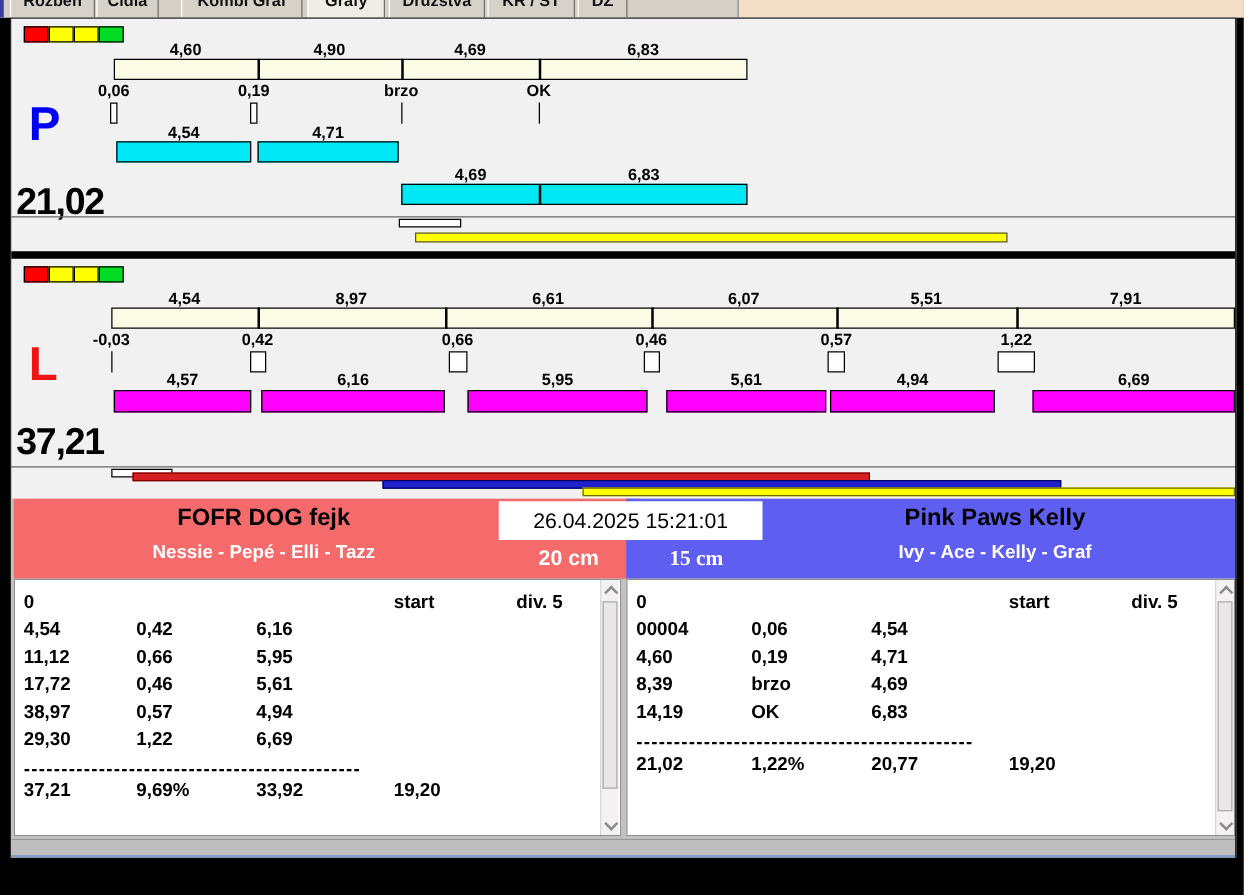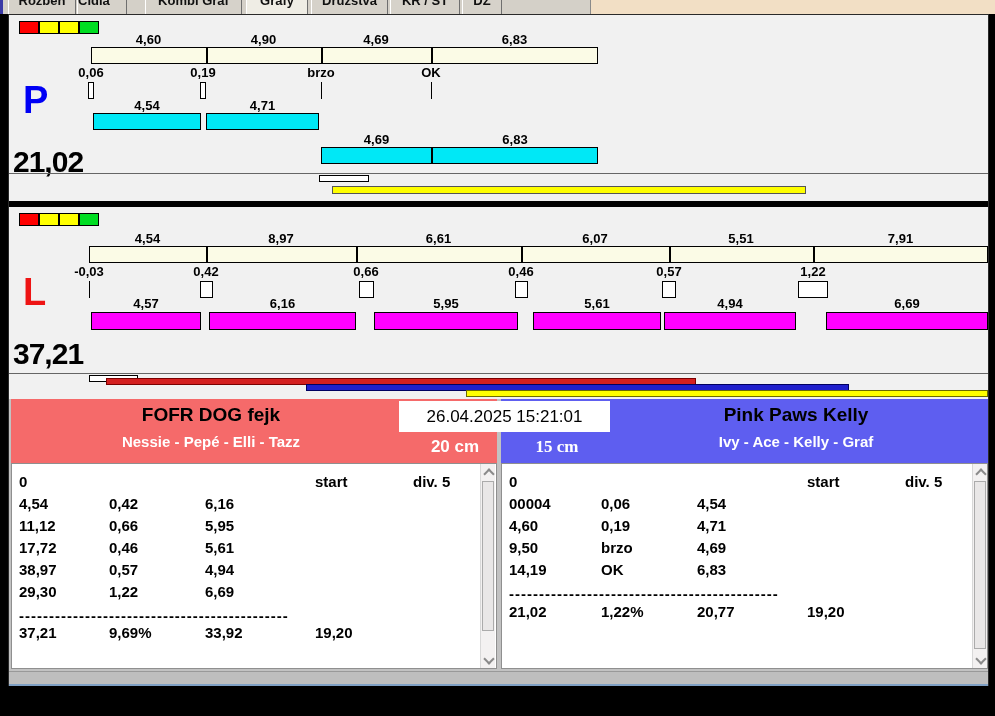--- a/index.html
+++ b/index.html
@@ -10,21 +10,21 @@
   #tabs{position:absolute;left:0;top:0;width:590px;height:14px;background:#D4D0C8;overflow:hidden;}
   #topbar-right{position:absolute;left:590px;top:0;width:405px;height:14px;background:#F2DFC5;
        border-left:1px solid #8A8A8A;box-sizing:border-box;}
   #win{position:absolute;left:8px;top:14px;width:981px;height:672px;background:#F1F1F1;
        border:1px solid #2A2A2A;box-sizing:border-box;}
   .gpanel{position:absolute;left:0;width:979px;overflow:visible;}
   #panel-p{top:0;height:186px;}
   #sep-black{position:absolute;left:0;top:186px;width:979px;height:6px;background:#000;}
   #panel-l{top:192px;height:192px;}
   #footer{position:absolute;left:0;top:384px;width:979px;height:272px;background:#C2C2C2;}
-  #hdr-left{position:absolute;left:2px;top:0;width:486px;height:64px;}
+  #hdr-left{position:absolute;left:2px;top:0;width:486px;height:64px;padding-left:16px;}
   #hdr-right{position:absolute;left:492px;top:0;width:487px;height:64px;}
   .team-title{position:absolute;top:5px;font:bold 19px "Liberation Sans",sans-serif;color:#000;text-align:center;}
   .team-sub{position:absolute;top:34px;font:bold 15px "Liberation Sans",sans-serif;color:#FFF;text-align:center;}
   #hdr-left .team-title,#hdr-left .team-sub{left:0;width:400px;}
   #hdr-right .team-title,#hdr-right .team-sub{left:105px;width:380px;}
   #datebox{position:absolute;left:390px;top:2px;width:211px;height:31px;background:#FFF;
        font:17px "Liberation Sans",sans-serif;color:#000;text-align:center;line-height:31px;z-index:5;}
   .category{position:absolute;top:38px;width:96px;text-align:center;
        font:bold 17px "Liberation Sans",sans-serif;color:#FFF;}
   #cat-left{left:398px;}
@@ -37,21 +37,21 @@
        border-top:1px solid #999;border-bottom:2px solid #7FA0C4;box-sizing:border-box;}
 </style>
 </head>
 <body>
 
 <div id="topbar">
   <div id="tabs">
       <div style="position: absolute; left: 8px; top: 0px; width: 68px; height: 14px; overflow: hidden; background: rgb(214, 210, 202); border-left: 1px solid rgb(255, 255, 255); border-right: 1px solid rgb(111, 111, 111); box-sizing: border-box; text-align: center;">
         <span style="display: block; margin-top: -7px; font: bold 13px &quot;Liberation Sans&quot;, sans-serif; color: rgb(17, 17, 17); white-space: nowrap;">Rozběh</span>
       </div>
-      <div style="position: absolute; left: 77px; top: 0px; width: 50px; height: 14px; overflow: hidden; background: rgb(214, 210, 202); border-left: 1px solid rgb(255, 255, 255); border-right: 1px solid rgb(111, 111, 111); box-sizing: border-box; ">
+      <div style="position: absolute; left: 77px; top: 0px; width: 50px; height: 14px; overflow: hidden; background: rgb(214, 210, 202); border-left: 1px solid rgb(255, 255, 255); border-right: 1px solid rgb(111, 111, 111); box-sizing: border-box; text-align: center;">
         <span style="display: block; margin-top: -7px; font: bold 13px &quot;Liberation Sans&quot;, sans-serif; color: rgb(17, 17, 17); white-space: nowrap;">Čidla</span>
       </div>
       <div style="position: absolute; left: 145px; top: 0px; width: 97px; height: 14px; overflow: hidden; background: rgb(214, 210, 202); border-left: 1px solid rgb(255, 255, 255); border-right: 1px solid rgb(111, 111, 111); box-sizing: border-box; text-align: center;">
         <span style="display: block; margin-top: -7px; font: bold 13px &quot;Liberation Sans&quot;, sans-serif; color: rgb(17, 17, 17); white-space: nowrap;">Kombi Graf</span>
       </div>
       <div style="position: absolute; left: 246px; top: 0px; width: 62px; height: 14px; overflow: hidden; background: rgb(239, 237, 229); border-left: 1px solid rgb(255, 255, 255); border-right: 1px solid rgb(111, 111, 111); box-sizing: border-box; text-align: center;">
         <span style="display: block; margin-top: -7px; font: bold 13px &quot;Liberation Sans&quot;, sans-serif; color: rgb(17, 17, 17); white-space: nowrap;">Grafy</span>
       </div>
       <div style="position: absolute; left: 311px; top: 0px; width: 77px; height: 14px; overflow: hidden; background: rgb(214, 210, 202); border-left: 1px solid rgb(255, 255, 255); border-right: 1px solid rgb(111, 111, 111); box-sizing: border-box; text-align: center;">
         <span style="display: block; margin-top: -7px; font: bold 13px &quot;Liberation Sans&quot;, sans-serif; color: rgb(17, 17, 17); white-space: nowrap;">Družstva</span>
@@ -193,21 +193,21 @@
       <div style="position: absolute; left: 306px; top: 225px; font: bold 15px &quot;Liberation Sans&quot;, sans-serif; color: rgb(0, 0, 0); white-space: nowrap;">19,20</div>
       <div style="position: absolute; left: 500px; top: 74px; font: bold 15px &quot;Liberation Sans&quot;, sans-serif; color: rgb(0, 0, 0); white-space: nowrap;">0</div>
       <div style="position: absolute; left: 798px; top: 74px; font: bold 15px &quot;Liberation Sans&quot;, sans-serif; color: rgb(0, 0, 0); white-space: nowrap;">start</div>
       <div style="position: absolute; left: 896px; top: 74px; font: bold 15px &quot;Liberation Sans&quot;, sans-serif; color: rgb(0, 0, 0); white-space: nowrap;">div. 5</div>
       <div style="position: absolute; left: 500px; top: 96px; font: bold 15px &quot;Liberation Sans&quot;, sans-serif; color: rgb(0, 0, 0); white-space: nowrap;">00004</div>
       <div style="position: absolute; left: 592px; top: 96px; font: bold 15px &quot;Liberation Sans&quot;, sans-serif; color: rgb(0, 0, 0); white-space: nowrap;">0,06</div>
       <div style="position: absolute; left: 688px; top: 96px; font: bold 15px &quot;Liberation Sans&quot;, sans-serif; color: rgb(0, 0, 0); white-space: nowrap;">4,54</div>
       <div style="position: absolute; left: 500px; top: 118px; font: bold 15px &quot;Liberation Sans&quot;, sans-serif; color: rgb(0, 0, 0); white-space: nowrap;">4,60</div>
       <div style="position: absolute; left: 592px; top: 118px; font: bold 15px &quot;Liberation Sans&quot;, sans-serif; color: rgb(0, 0, 0); white-space: nowrap;">0,19</div>
       <div style="position: absolute; left: 688px; top: 118px; font: bold 15px &quot;Liberation Sans&quot;, sans-serif; color: rgb(0, 0, 0); white-space: nowrap;">4,71</div>
-      <div style="position: absolute; left: 500px; top: 140px; font: bold 15px &quot;Liberation Sans&quot;, sans-serif; color: rgb(0, 0, 0); white-space: nowrap;">9,50</div>
+      <div style="position: absolute; left: 500px; top: 140px; font: bold 15px &quot;Liberation Sans&quot;, sans-serif; color: rgb(0, 0, 0); white-space: nowrap;">8,39</div>
       <div style="position: absolute; left: 592px; top: 140px; font: bold 15px &quot;Liberation Sans&quot;, sans-serif; color: rgb(0, 0, 0); white-space: nowrap;">brzo</div>
       <div style="position: absolute; left: 688px; top: 140px; font: bold 15px &quot;Liberation Sans&quot;, sans-serif; color: rgb(0, 0, 0); white-space: nowrap;">4,69</div>
       <div style="position: absolute; left: 500px; top: 162px; font: bold 15px &quot;Liberation Sans&quot;, sans-serif; color: rgb(0, 0, 0); white-space: nowrap;">14,19</div>
       <div style="position: absolute; left: 592px; top: 162px; font: bold 15px &quot;Liberation Sans&quot;, sans-serif; color: rgb(0, 0, 0); white-space: nowrap;">OK</div>
       <div style="position: absolute; left: 688px; top: 162px; font: bold 15px &quot;Liberation Sans&quot;, sans-serif; color: rgb(0, 0, 0); white-space: nowrap;">6,83</div>
       <div style="position: absolute; left: 500px; top: 186px; font: bold 15px &quot;Liberation Sans&quot;, sans-serif; color: rgb(0, 0, 0); white-space: nowrap; width: 282px; overflow: hidden; letter-spacing: 1px;">---------------------------------------------</div>
       <div style="position: absolute; left: 500px; top: 204px; font: bold 15px &quot;Liberation Sans&quot;, sans-serif; color: rgb(0, 0, 0); white-space: nowrap;">21,02</div>
       <div style="position: absolute; left: 592px; top: 204px; font: bold 15px &quot;Liberation Sans&quot;, sans-serif; color: rgb(0, 0, 0); white-space: nowrap;">1,22%</div>
       <div style="position: absolute; left: 688px; top: 204px; font: bold 15px &quot;Liberation Sans&quot;, sans-serif; color: rgb(0, 0, 0); white-space: nowrap;">20,77</div>
       <div style="position: absolute; left: 798px; top: 204px; font: bold 15px &quot;Liberation Sans&quot;, sans-serif; color: rgb(0, 0, 0); white-space: nowrap;">19,20</div>

